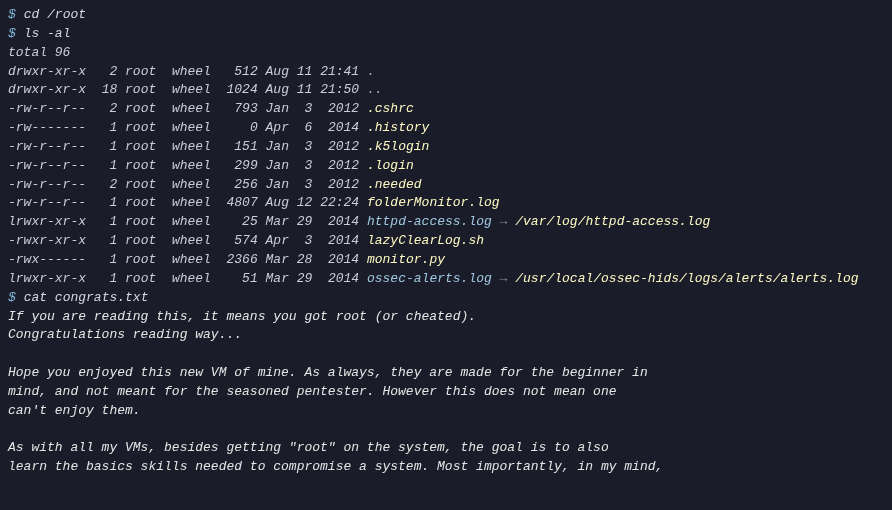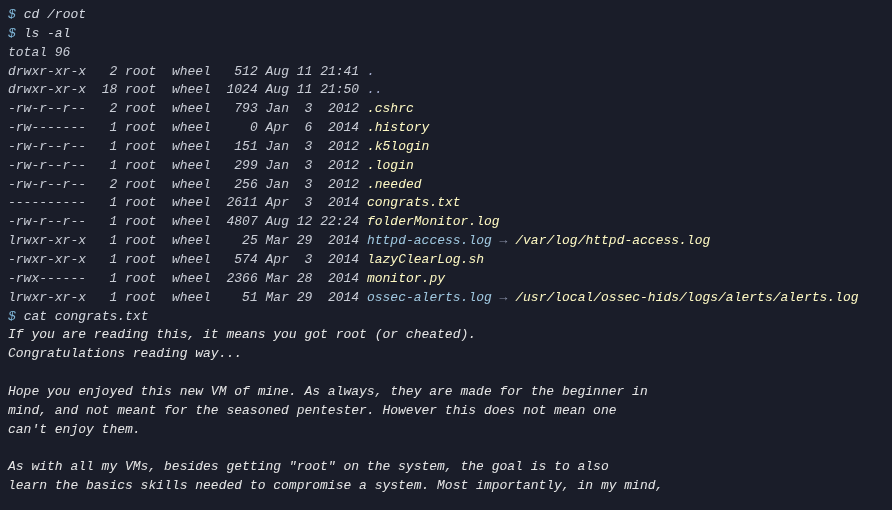--- a/index.html
+++ b/index.html
@@ -37,21 +37,20 @@
   <div class="line">total 96</div>
 
   <div id="file-list">
       <div class="line"><span class="perms">drwxr-xr-x</span>  <span> 2</span> <span>root</span>  <span>wheel</span>  <span> 512</span> <span>Aug 11 21:41</span> <span class="name-dir">.</span></div>
       <div class="line"><span class="perms">drwxr-xr-x</span>  <span>18</span> <span>root</span>  <span>wheel</span>  <span>1024</span> <span>Aug 11 21:50</span> <span class="name-dir">..</span></div>
       <div class="line"><span class="perms">-rw-r--r--</span>  <span> 2</span> <span>root</span>  <span>wheel</span>  <span> 793</span> <span>Jan  3  2012</span> <span class="name-file">.cshrc</span></div>
       <div class="line"><span class="perms">-rw-------</span>  <span> 1</span> <span>root</span>  <span>wheel</span>  <span>   0</span> <span>Apr  6  2014</span> <span class="name-file">.history</span></div>
       <div class="line"><span class="perms">-rw-r--r--</span>  <span> 1</span> <span>root</span>  <span>wheel</span>  <span> 151</span> <span>Jan  3  2012</span> <span class="name-file">.k5login</span></div>
       <div class="line"><span class="perms">-rw-r--r--</span>  <span> 1</span> <span>root</span>  <span>wheel</span>  <span> 299</span> <span>Jan  3  2012</span> <span class="name-file">.login</span></div>
       <div class="line"><span class="perms">-rw-r--r--</span>  <span> 2</span> <span>root</span>  <span>wheel</span>  <span> 256</span> <span>Jan  3  2012</span> <span class="name-file">.needed</span></div>
-      <div class="line"><span class="perms">----------</span>  <span> 1</span> <span>root</span>  <span>wheel</span>  <span>2611</span> <span>Apr  3  2014</span> <span class="name-file">congrats.txt</span></div>
       <div class="line"><span class="perms">-rw-r--r--</span>  <span> 1</span> <span>root</span>  <span>wheel</span>  <span>4807</span> <span>Aug 12 22:24</span> <span class="name-file">folderMonitor.log</span></div>
       <div class="line"><span class="perms">lrwxr-xr-x</span>  <span> 1</span> <span>root</span>  <span>wheel</span>  <span>  25</span> <span>Mar 29  2014</span> <span class="name-link">httpd-access.log</span> <span class="arrow">→</span> <span class="name-file">/var/log/httpd-access.log</span></div>
       <div class="line"><span class="perms">-rwxr-xr-x</span>  <span> 1</span> <span>root</span>  <span>wheel</span>  <span> 574</span> <span>Apr  3  2014</span> <span class="name-file">lazyClearLog.sh</span></div>
       <div class="line"><span class="perms">-rwx------</span>  <span> 1</span> <span>root</span>  <span>wheel</span>  <span>2366</span> <span>Mar 28  2014</span> <span class="name-file">monitor.py</span></div>
       <div class="line"><span class="perms">lrwxr-xr-x</span>  <span> 1</span> <span>root</span>  <span>wheel</span>  <span>  51</span> <span>Mar 29  2014</span> <span class="name-link">ossec-alerts.log</span> <span class="arrow">→</span> <span class="name-file">/usr/local/ossec-hids/logs/alerts/alerts.log</span></div>
     </div>
 
   <div class="line"><span class="prompt-sym">$</span> <span class="cmd">cat congrats.txt</span></div>
 
   <div id="congrats">

